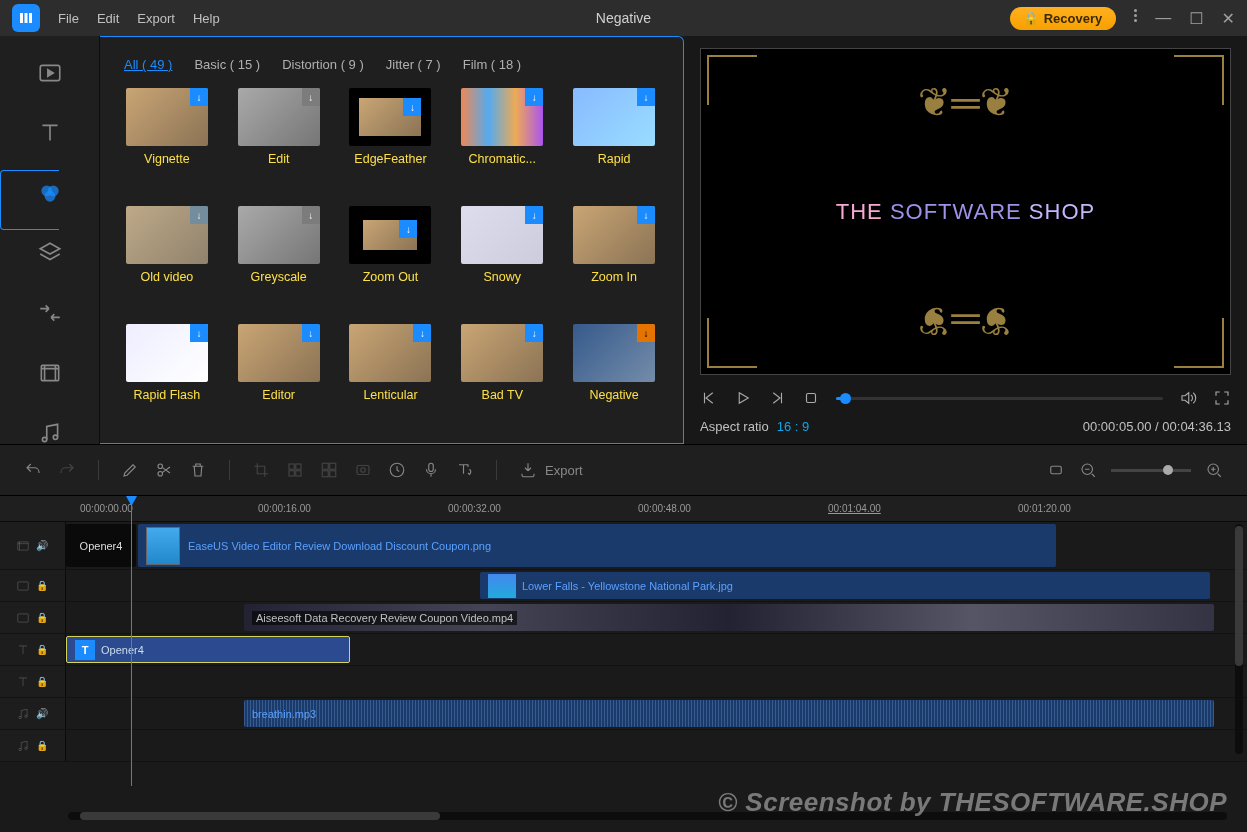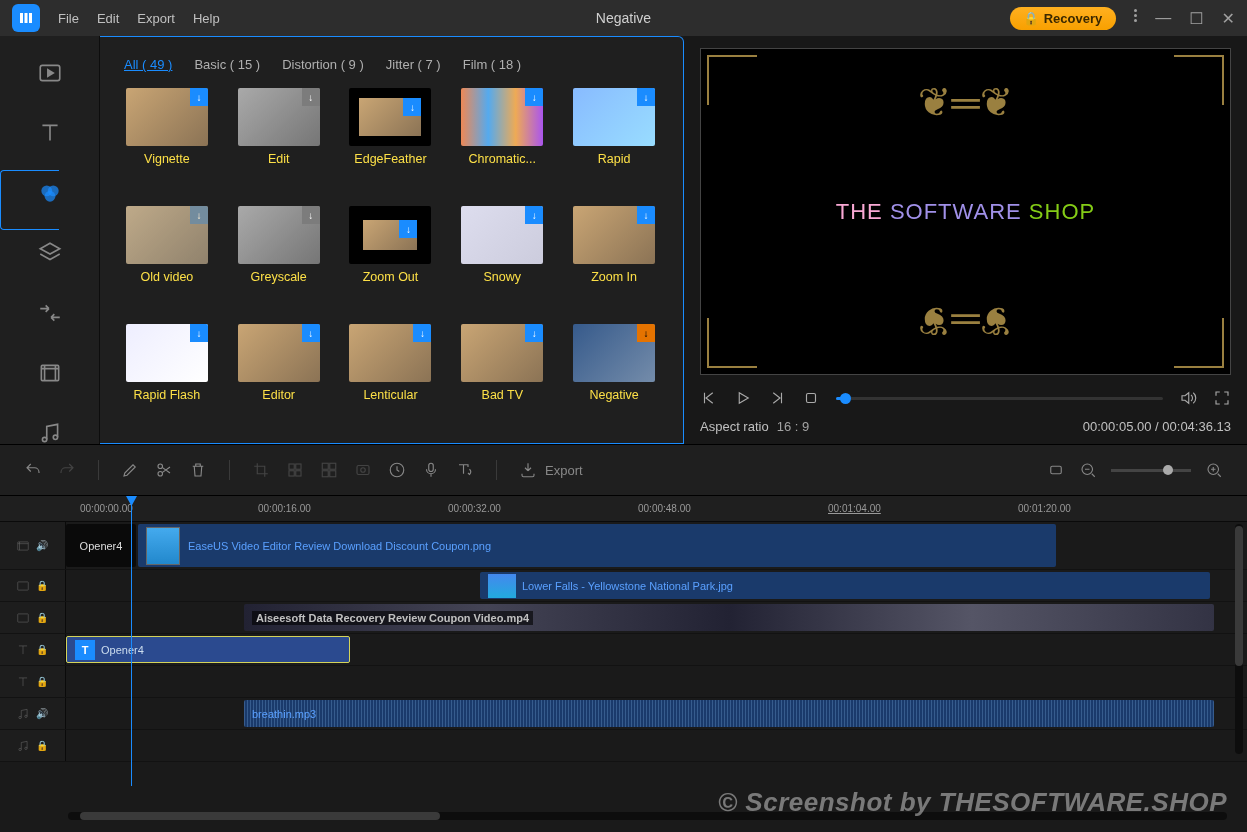--- a/index.html
+++ b/index.html
@@ -45,35 +45,35 @@
 .thumb.rapid{ background: linear-gradient(135deg,#eef,#fff);}
 .thumb.neg  { filter: invert(1);}
 .dl-badge { position: absolute; top: 0; right: 0; width: 18px; height: 18px; background: #1a8cff; color: white; display:flex;align-items:center;justify-content:center;font-size:10px;}
 .effect-label { font-size: 12.5px; color: #fde047; }
 
 
 .preview-area { flex: 1; background: #181818; padding: 12px 16px 10px 16px; display: flex; flex-direction: column; }
 .recent { text-align: right; font-size: 11px; color: #999; margin-bottom: 4px; display:flex;justify-content:flex-end;align-items:center;gap:4px;}
 .preview { flex: 1; background: #000; border: 1px solid #444; position: relative; overflow: hidden; display:flex;align-items:center;justify-content:center;}
 .preview-txt { font-family: Georgia, serif; font-size: 22px; letter-spacing: 1px; }
-.preview-txt .t1{color:#f9a8d4;} .preview-txt .t2{color:#a090e8;} .preview-txt .t3{color:#84cc16;}
+.preview-txt .t1{color:#f9a8d4;} .preview-txt .t2{color:#a090e8;} .preview-txt .t3{color:#c4b5fd;}
 .corner { position:absolute; width:50px; height:50px; }
 .corner.tl{top:6px;left:6px;border-top:2px solid #9a8040;border-left:2px solid #9a8040;}
 .corner.tr{top:6px;right:6px;border-top:2px solid #9a8040;border-right:2px solid #9a8040;}
 .corner.bl{bottom:6px;left:6px;border-bottom:2px solid #9a8040;border-left:2px solid #9a8040;}
 .corner.br{bottom:6px;right:6px;border-bottom:2px solid #9a8040;border-right:2px solid #9a8040;}
 .ornament{position:absolute;left:50%;transform:translateX(-50%);color:#9a8040;font-size:40px;}
 .ornament.top{top:30px;} .ornament.bot{bottom:30px;transform:translateX(-50%) scaleY(-1);}
 .play-controls { display:flex; align-items:center; gap:16px; margin-top: 14px; color:#aaa; }
 .play-controls .slider { flex:1; height:3px; background:#333; border-radius:2px; position:relative;}
 .play-controls .slider::before{content:'';position:absolute;left:0;width:6px;height:100%;background:#1a8cff;border-radius:2px;}
 .play-controls .knob{position:absolute;left:4px;top:-4px;width:11px;height:11px;background:#1a8cff;border-radius:50%;}
 .play-controls svg{width:18px;height:18px;stroke:#aaa;fill:none;stroke-width:1.5;cursor:pointer;}
 .aspect-row{display:flex;justify-content:space-between;margin-top:12px;font-size:13px;}
-.aspect-row .ratio{color:#a3a3a3;margin-left:8px;}
+.aspect-row .ratio{color:#0ea5e9;margin-left:8px;}
 
 
 .toolbar { height: 52px; background:#1f1f1f; border-top:1px solid #000; border-bottom:1px solid #000; display:flex; align-items:center; padding:0 24px; color:#888; gap:16px;}
 .toolbar .sep{width:1px;height:20px;background:#3a3a3a;margin:0 6px;}
 .toolbar svg{width:18px;height:18px;stroke:#888;fill:none;stroke-width:1.5;cursor:pointer;}
 .toolbar svg.disabled{opacity:0.35;}
 .toolbar .export{display:flex;align-items:center;gap:8px;font-size:13px;cursor:pointer;}
 .toolbar .zoom{margin-left:auto;display:flex;align-items:center;gap:14px;}
 .toolbar .zoom-slider{width:80px;height:3px;background:#444;position:relative;}
 .toolbar .zoom-slider .k{position:absolute;right:18px;top:-4px;width:10px;height:10px;background:#aaa;border-radius:50%;}
@@ -90,21 +90,21 @@
 .track-head{width:66px;background:#1d1d1d;display:flex;align-items:center;justify-content:center;gap:6px;color:#666;font-size:10px;border-right:1px solid #0a0a0a;}
 .track-head svg{width:14px;height:14px;stroke:#666;fill:none;}
 .track-body{flex:1;position:relative;background:#1a1a1a;}
 .clip{position:absolute;top:2px;height:calc(100% - 4px);border-radius:2px;display:flex;align-items:center;padding:0 8px;font-size:11px;overflow:hidden;cursor:pointer;}
 .clip.video{background:#0a0a0a;color:#ddd;left:0;width:70px;justify-content:center;}
 .clip.img1{background:#1a3a6b;color:#5aa0ff;left:72px;width:918px;}
 .clip.img1 .mini{width:34px;height:38px;background:linear-gradient(#4ae,#28c);margin-right:8px;border:1px solid #666;}
 .clip.pip{background:#1a3a6b;color:#5aa0ff;left:414px;width:730px;}
 .clip.pip .mini{width:28px;height:24px;background:linear-gradient(#48e,#2ad);margin-right:6px;}
 .clip.vids{left:178px;width:970px;background:linear-gradient(90deg,#223,#445,#223,#556,#334);}
-.clip.vids span{background:rgba(0,0,0,0.6);padding:1px 4px;font-weight:bold;}
+.clip.vids span{background:rgba(0,0,0,0.6);padding:1px 4px;}
 .clip.text{background:#2b4a8f;color:#cde;left:0;width:284px;border:1px solid #d4d45a;}
 .clip.text .ticon{width:20px;height:20px;background:#1a8cff;color:white;display:flex;align-items:center;justify-content:center;margin-right:6px;font-weight:bold;}
 .clip.audio{background:#1a3a6b;color:#5aa0ff;left:178px;width:970px;}
 .clip.audio::after{content:'';position:absolute;left:0;top:0;width:100%;height:100%;background:repeating-linear-gradient(90deg,rgba(120,170,220,0.3) 0 1px,transparent 1px 3px);}
 .hscroll{position:absolute;bottom:4px;left:68px;right:20px;height:8px;background:#0d0d0d;border-radius:4px;}
 .hscroll .thumb2{position:absolute;left:12px;width:360px;height:100%;background:#3a3a3a;border-radius:4px;}
 .vscroll{position:absolute;right:4px;top:28px;width:8px;height:230px;background:#0d0d0d;border-radius:4px;}
 .vscroll .thumb2{position:absolute;top:2px;width:100%;height:140px;background:#3a3a3a;border-radius:4px;}
 
 .watermark{position:absolute;bottom:14px;right:20px;font-size:26px;color:rgba(200,200,200,0.55);font-weight:bold;font-style:italic;letter-spacing:0.5px;pointer-events:none;}

